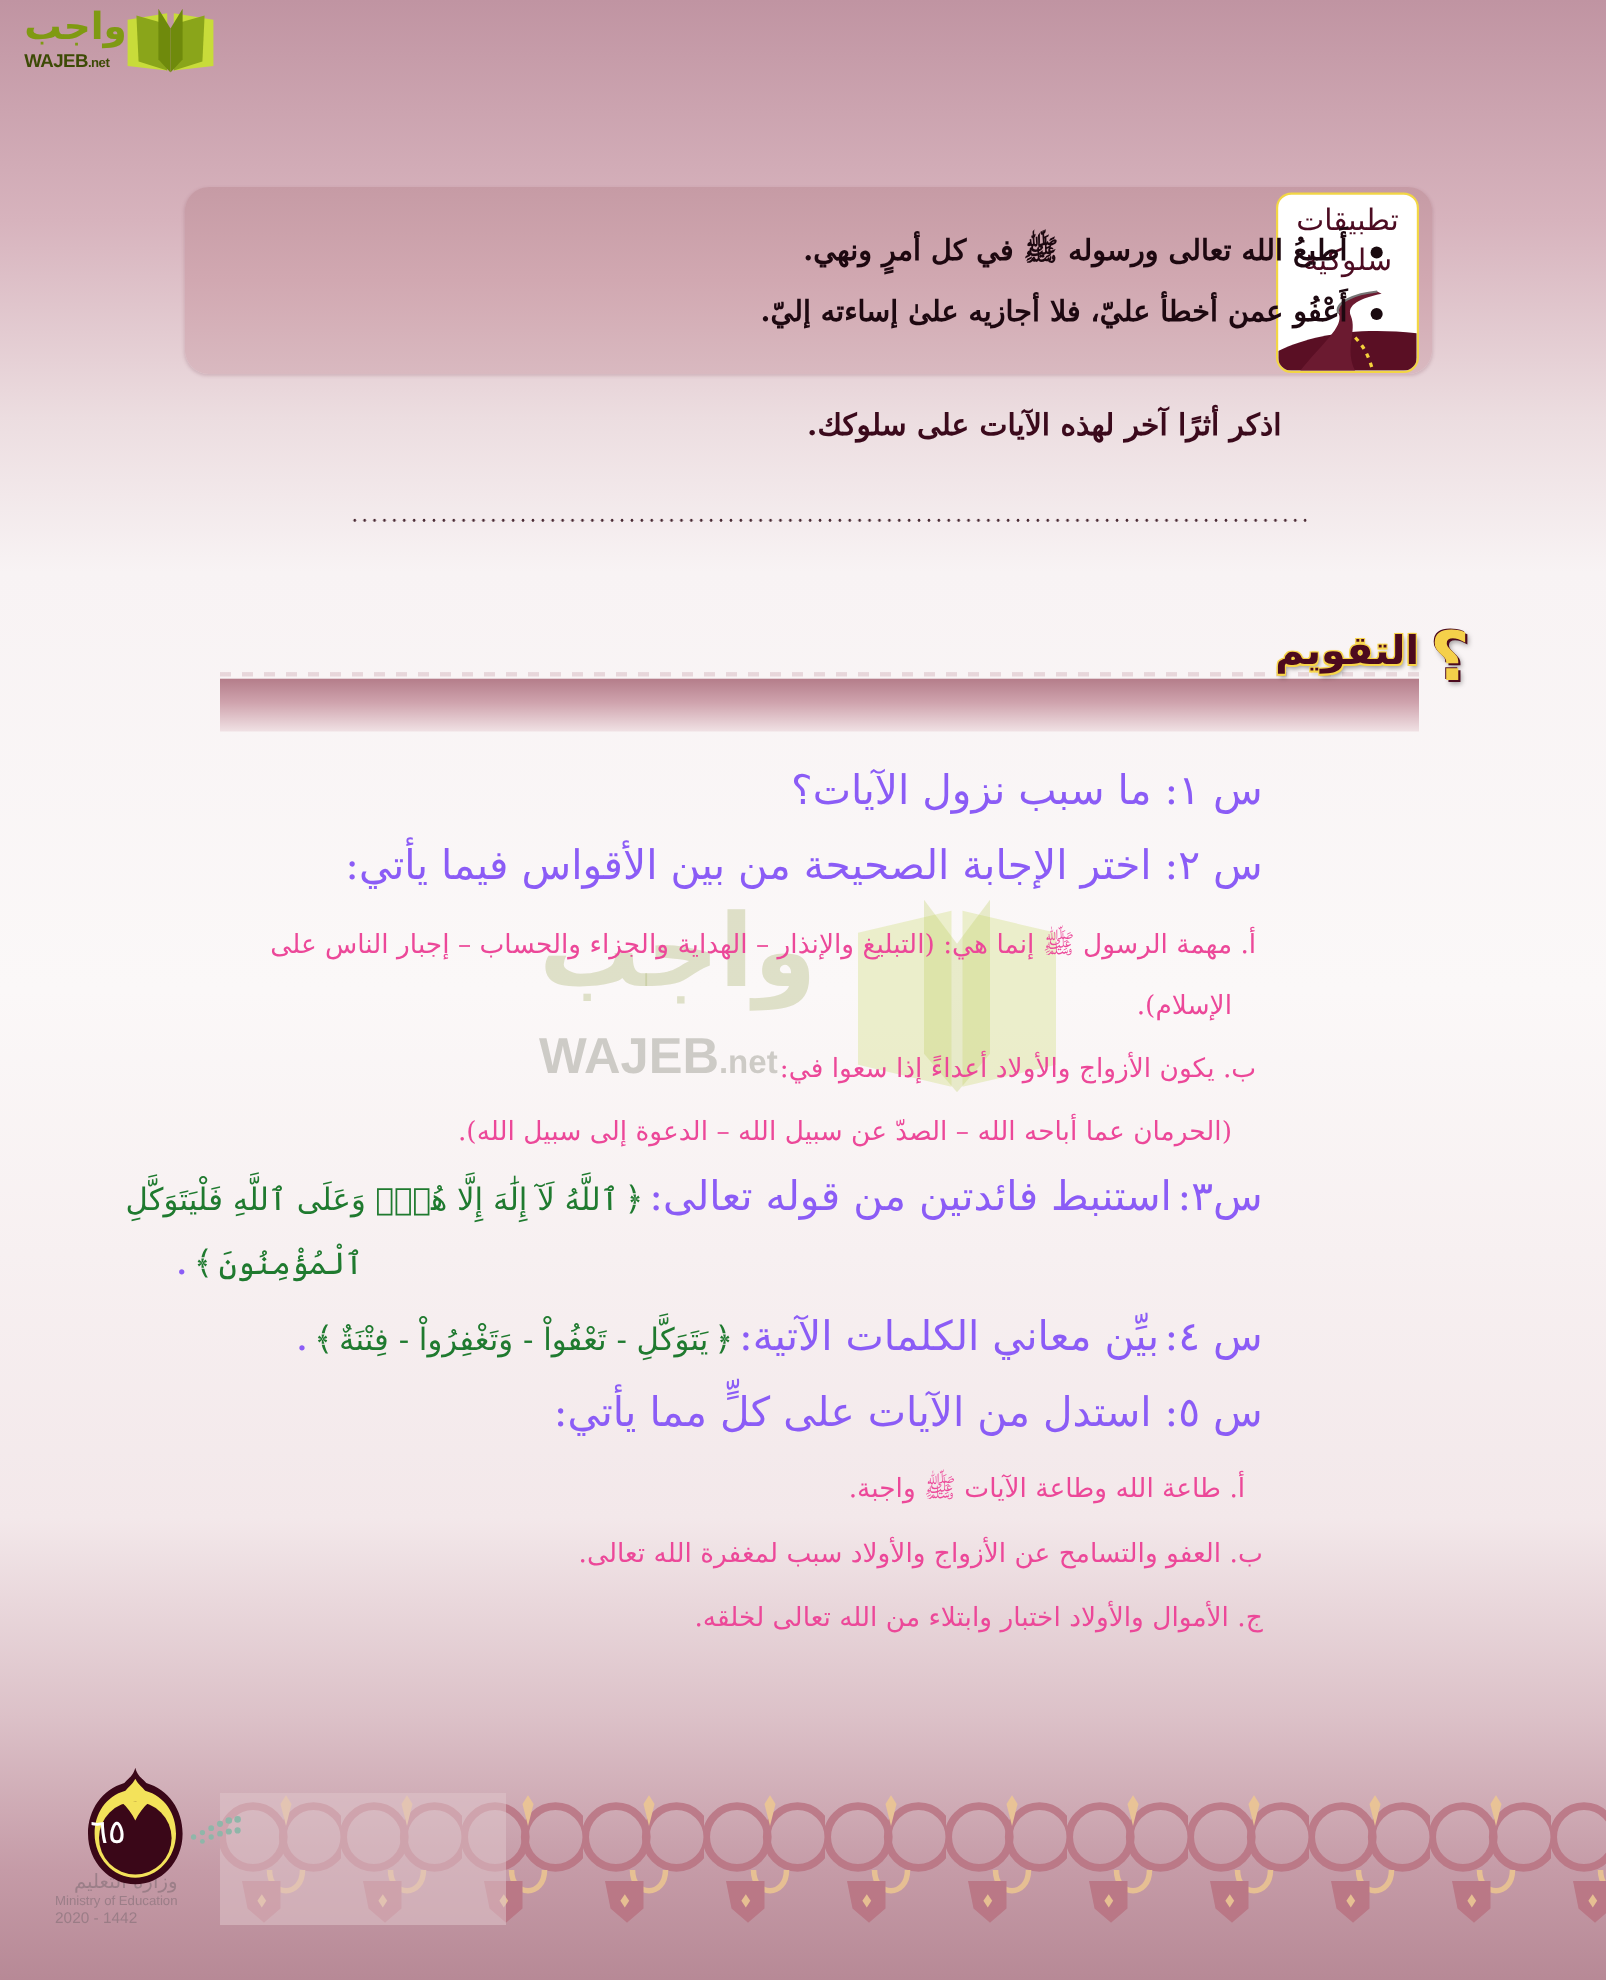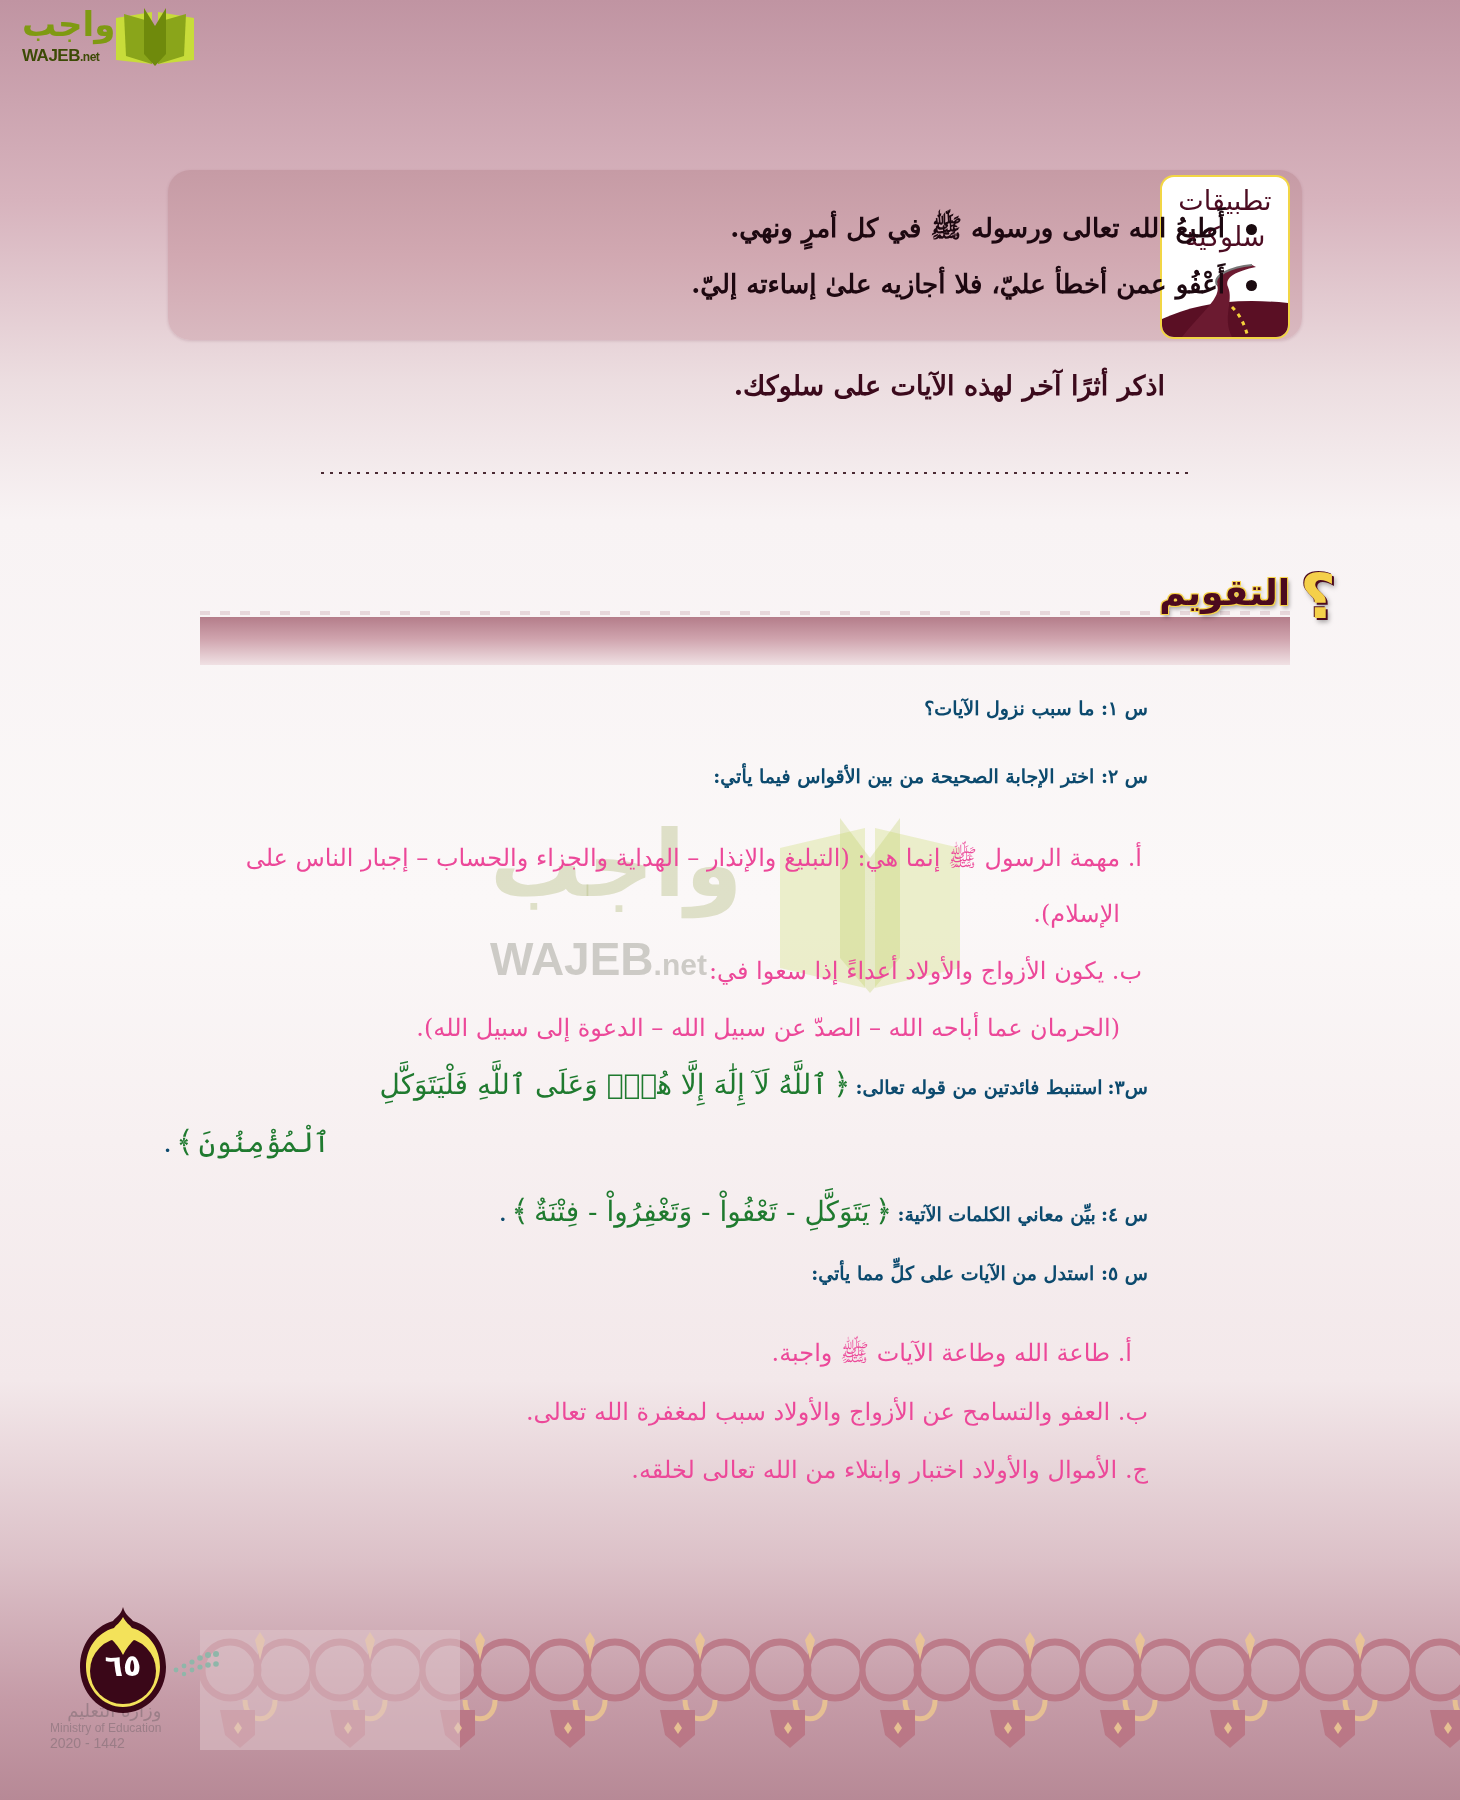--- a/index.html
+++ b/index.html
@@ -42,36 +42,36 @@
   .eval-bar::before { content:""; position:absolute; left:0; right:0; top:-6px; height:4px;
     background-image: linear-gradient(90deg, rgba(200,160,170,.35) 50%, transparent 50%); background-size:20px 4px; }
   .eval-title { right:170px; top:572px; direction:rtl; font-family:"DejaVu Sans",sans-serif; font-weight:bold;
     font-size:36px; color:#4c0a1e; letter-spacing:-1px;
     text-shadow: 0 0 2px #f7d54a, 1px 1px 0 #f7d54a, -1px -1px 0 #f7d54a, 1px -1px 0 #f7d54a, -1px 1px 0 #f7d54a, 2px 3px 4px rgba(0,0,0,.35); }
   .eval-q { right:124px; top:560px; font-family:"DejaVu Sans",sans-serif; font-weight:bold; font-size:62px; color:#f5d04a;
     text-shadow: 2px 2px 0 #4c0a1e, -1px -1px 0 #4c0a1e, 3px 4px 5px rgba(0,0,0,.35); }
 
   
   .qline { direction:rtl; position:absolute; right:312px; white-space:nowrap; }
-  .q { font-weight:bold; font-size:19px; color:#0c4a6e; }
+  .q { font-weight:normal; font-size:37px; color:#8b5cf6; }
   .opt { font-size:24px; color:#ec4899; font-family:"DejaVu Serif",serif; }
   .quran { color:#1f7a2f; font-family:"DejaVu Serif",serif; font-size:28px; }
   .orn { color:#1f7a2f; font-size:30px; }
 
   
   .wm { left:480px; top:810px; width:520px; height:190px; pointer-events:none; }
   .wm-ar { position:absolute; left:10px; top:0; font-family:"DejaVu Sans",sans-serif; font-weight:bold; font-size:92px; color:rgba(175,185,120,.38); direction:rtl; line-height:110px; }
   .wm-en { position:absolute; left:10px; top:122px; font-family:"Liberation Sans",sans-serif; font-weight:bold; font-size:46px; color:rgba(150,150,140,.45); }
   .wm-en small { font-size:30px; }
   .wm-book { position:absolute; left:290px; top:8px; }
 
   
   .ornament { left:200px; top:1630px; width:1260px; height:120px; }
   .badge { left:78px; top:1605px; width:90px; height:115px; }
-  .badge-num { left:82px; top:1648px; width:82px; text-align:center; font-family:"DejaVu Sans",sans-serif; font-weight:bold; font-size:30px; color:#fff; direction:rtl; }
+  .badge-num { left:82px; top:1648px; width:82px; text-align:left; font-family:"DejaVu Sans",sans-serif; font-weight:normal; font-size:30px; color:#fff; direction:rtl; }
   .moe { left:50px; top:1700px; font-family:"Liberation Sans",sans-serif; color:rgba(130,110,118,.6); }
   .moe-ar { font-size:18px; direction:rtl; display:block; font-family:"DejaVu Sans",sans-serif; }
   .moe-en { font-size:12px; display:block; }
   .moe-year { font-size:14px; display:block; }
   .moe-dots { left:170px; top:1648px; }
 </style>
 </head>
 <body>
 
 <div class="abs logo">

